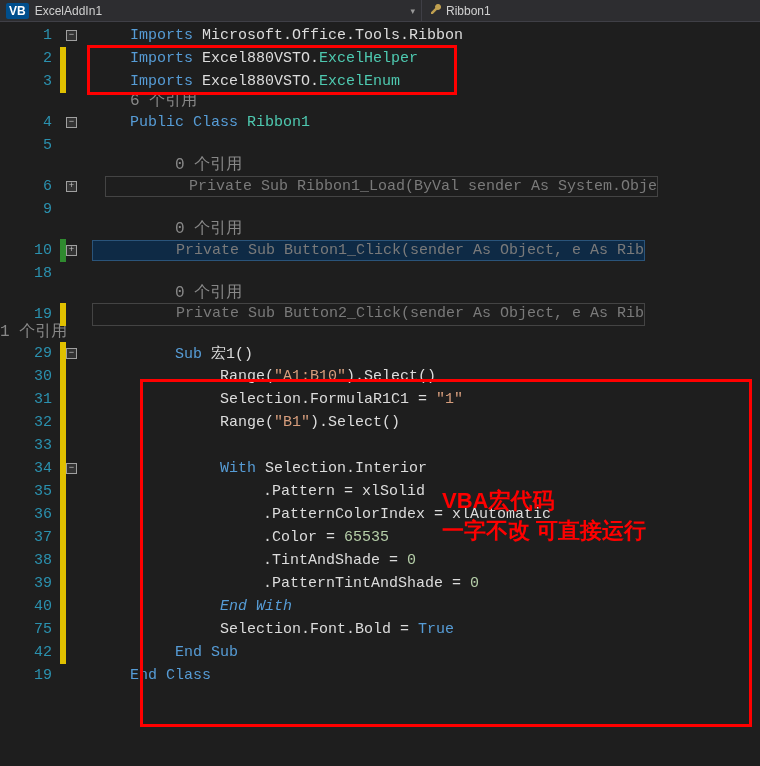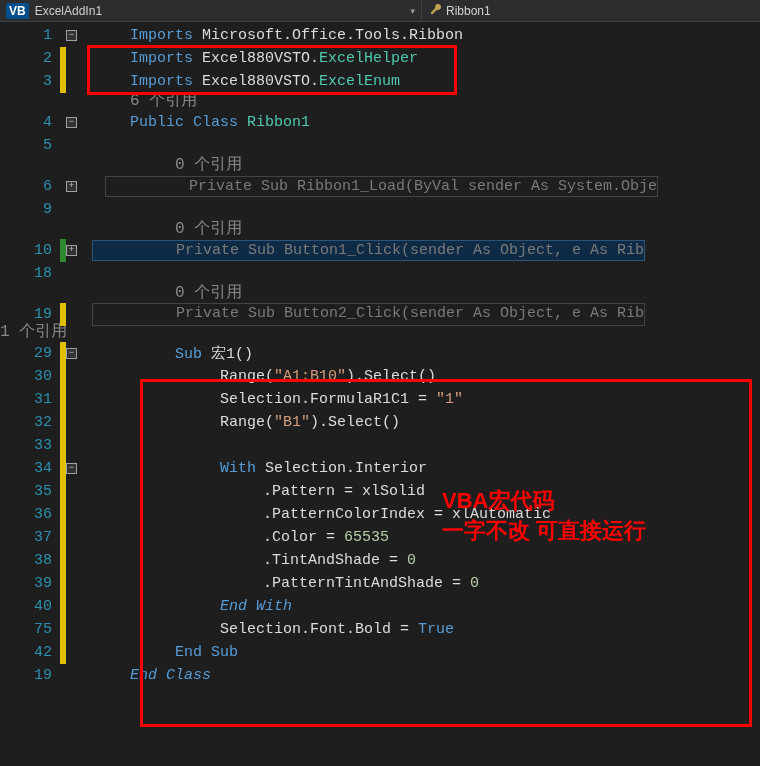--- a/index.html
+++ b/index.html
@@ -320,21 +320,21 @@
       <div class="line">
         <div class="lnum">42</div>
         <div class="margin-bar mbar-yellow"></div>
         <div class="fold-col"></div>
         <div class="code-text" style="padding-left: 83px;"><span class="kw">End</span><span> </span><span class="kw">Sub</span></div>
       </div>
       <div class="line">
         <div class="lnum">19</div>
         <div class="margin-bar"></div>
         <div class="fold-col"></div>
-        <div class="code-text" style="padding-left: 38px; font-style: italic;"><span class="kw">End</span><span> </span><span class="kw">Class</span></div>
+        <div class="code-text" style="padding-left: 38px;"><span class="kw">End</span><span> </span><span class="kw">Class</span></div>
       </div>
     </div>
 
   <div class="red-box" style="left:87px; top:23px; width:370px; height:50px;"></div>
   <div class="red-box" style="left:140px; top:357px; width:612px; height:348px;"></div>
 
   <div class="annotation" style="left:442px; top:464px;">
     <span>VBA宏代码</span><br>
     <span>一字不改 可直接运行</span>
   </div>

